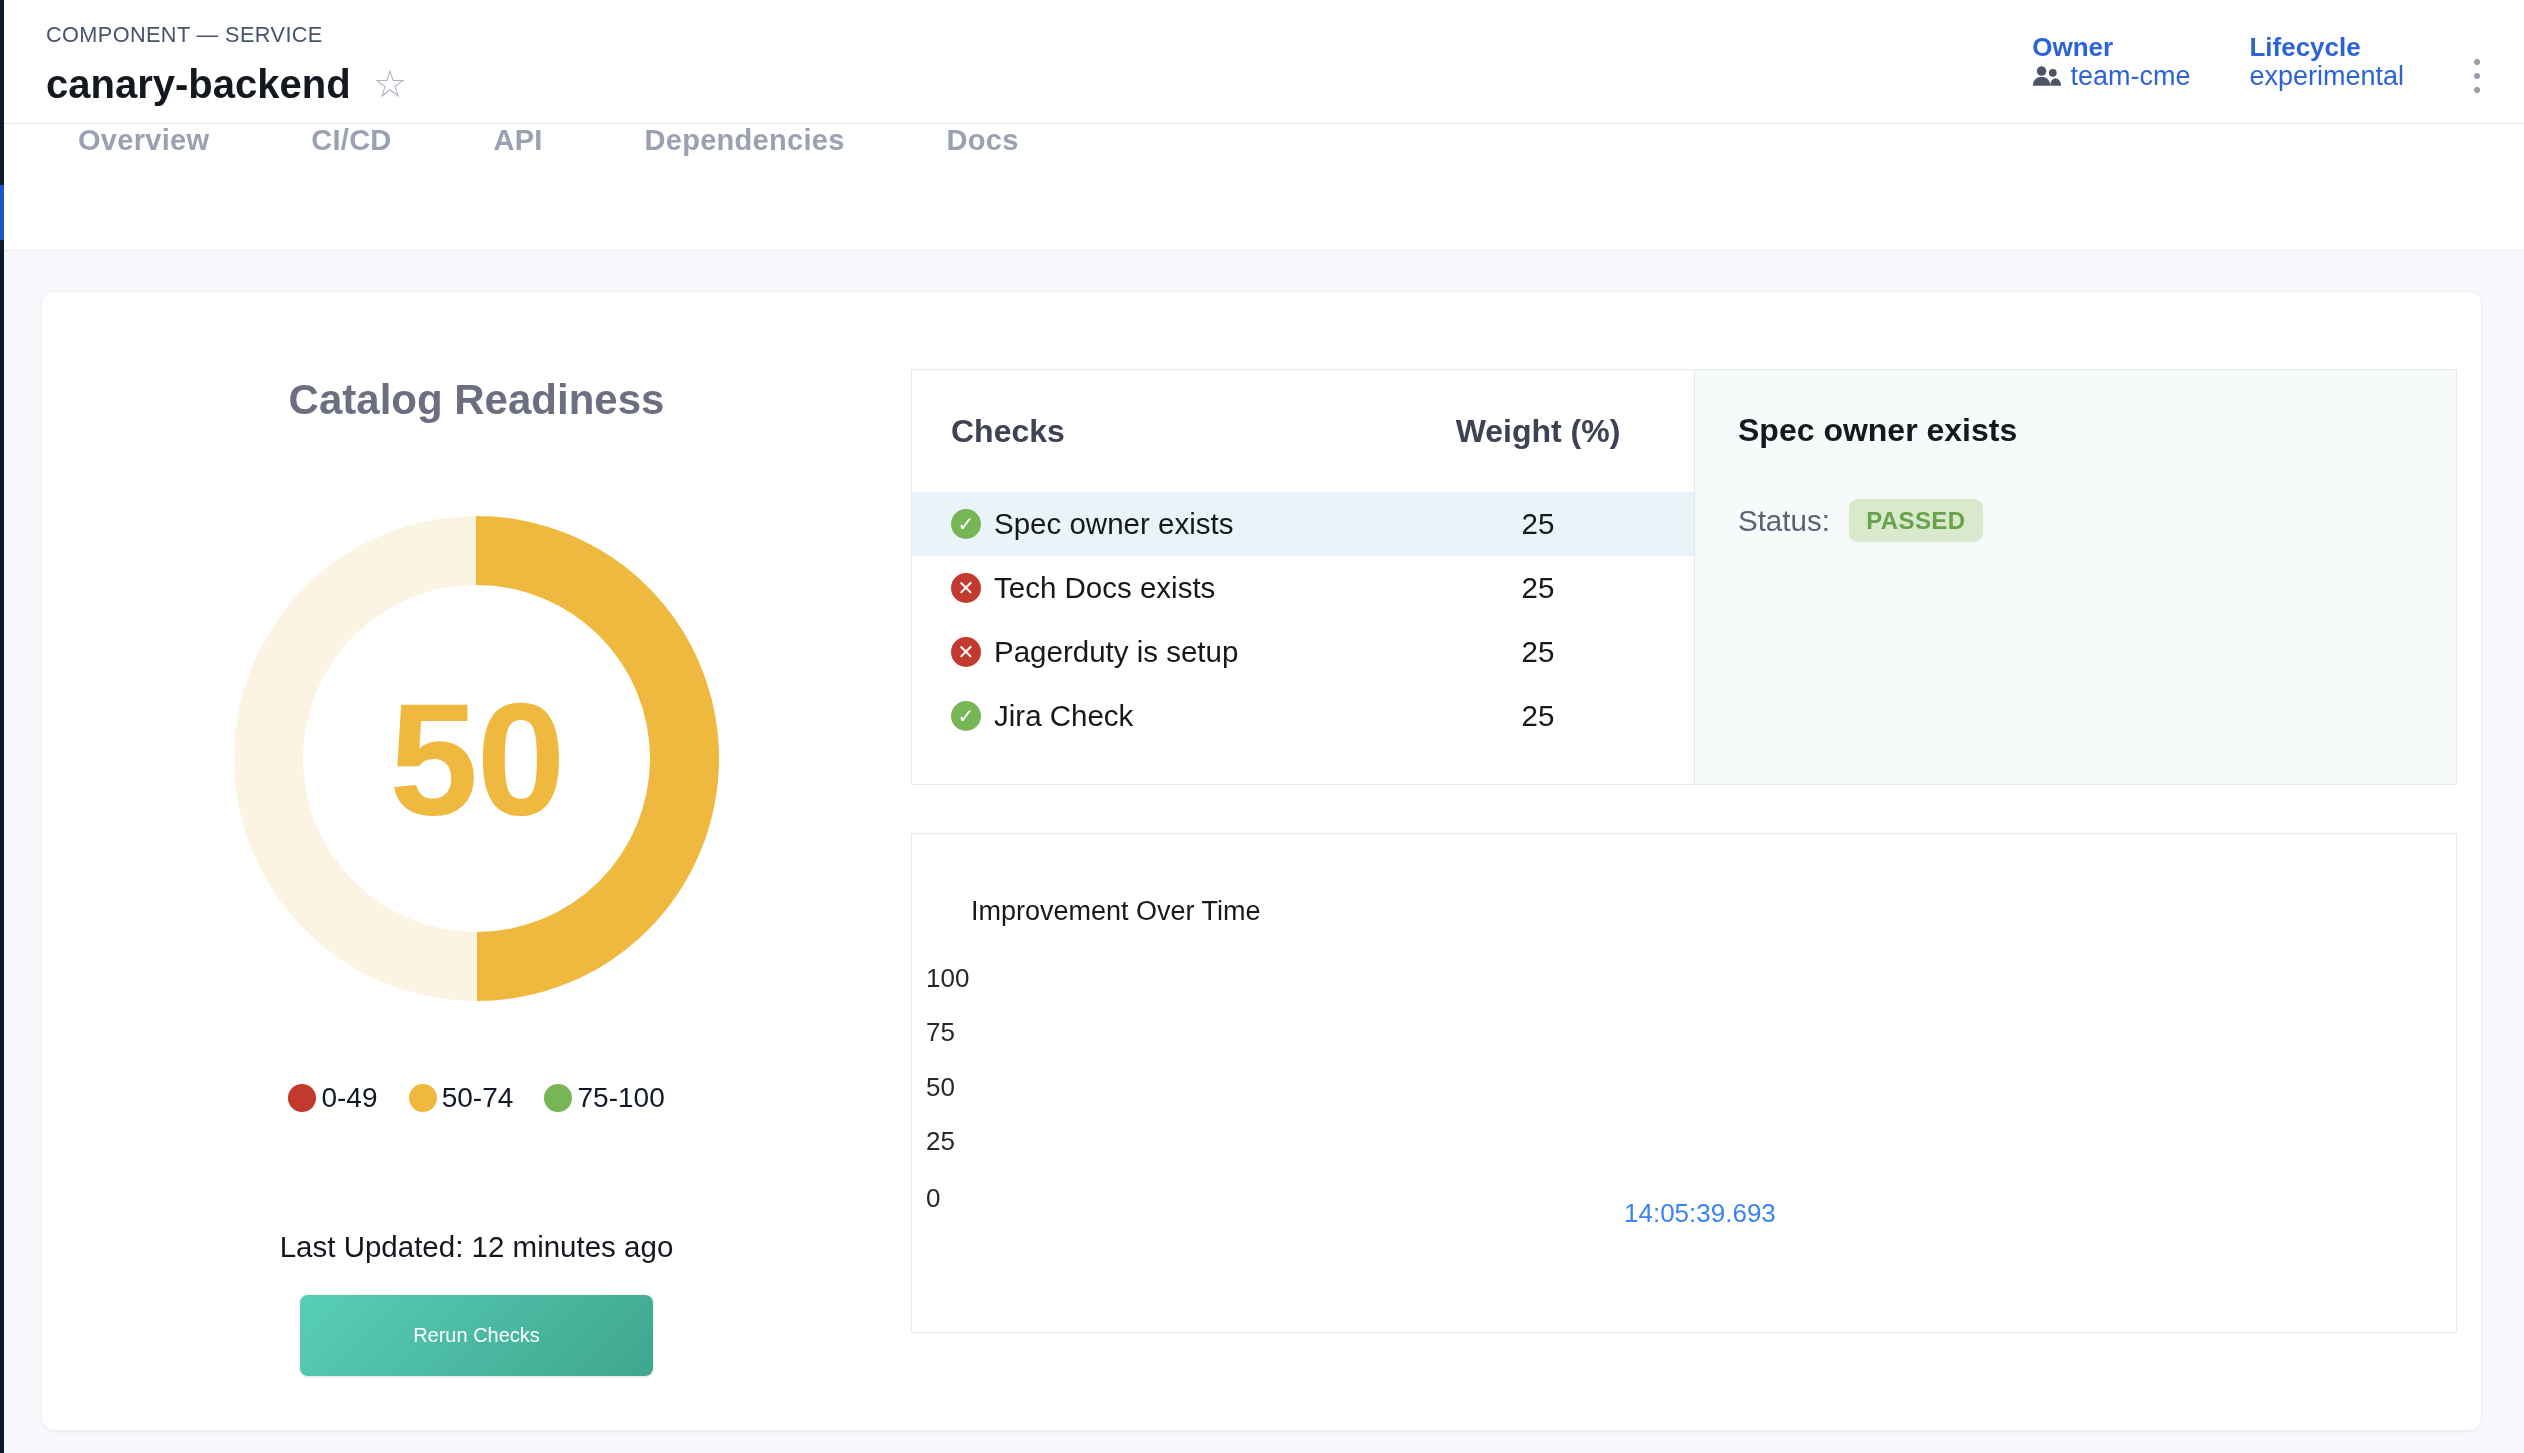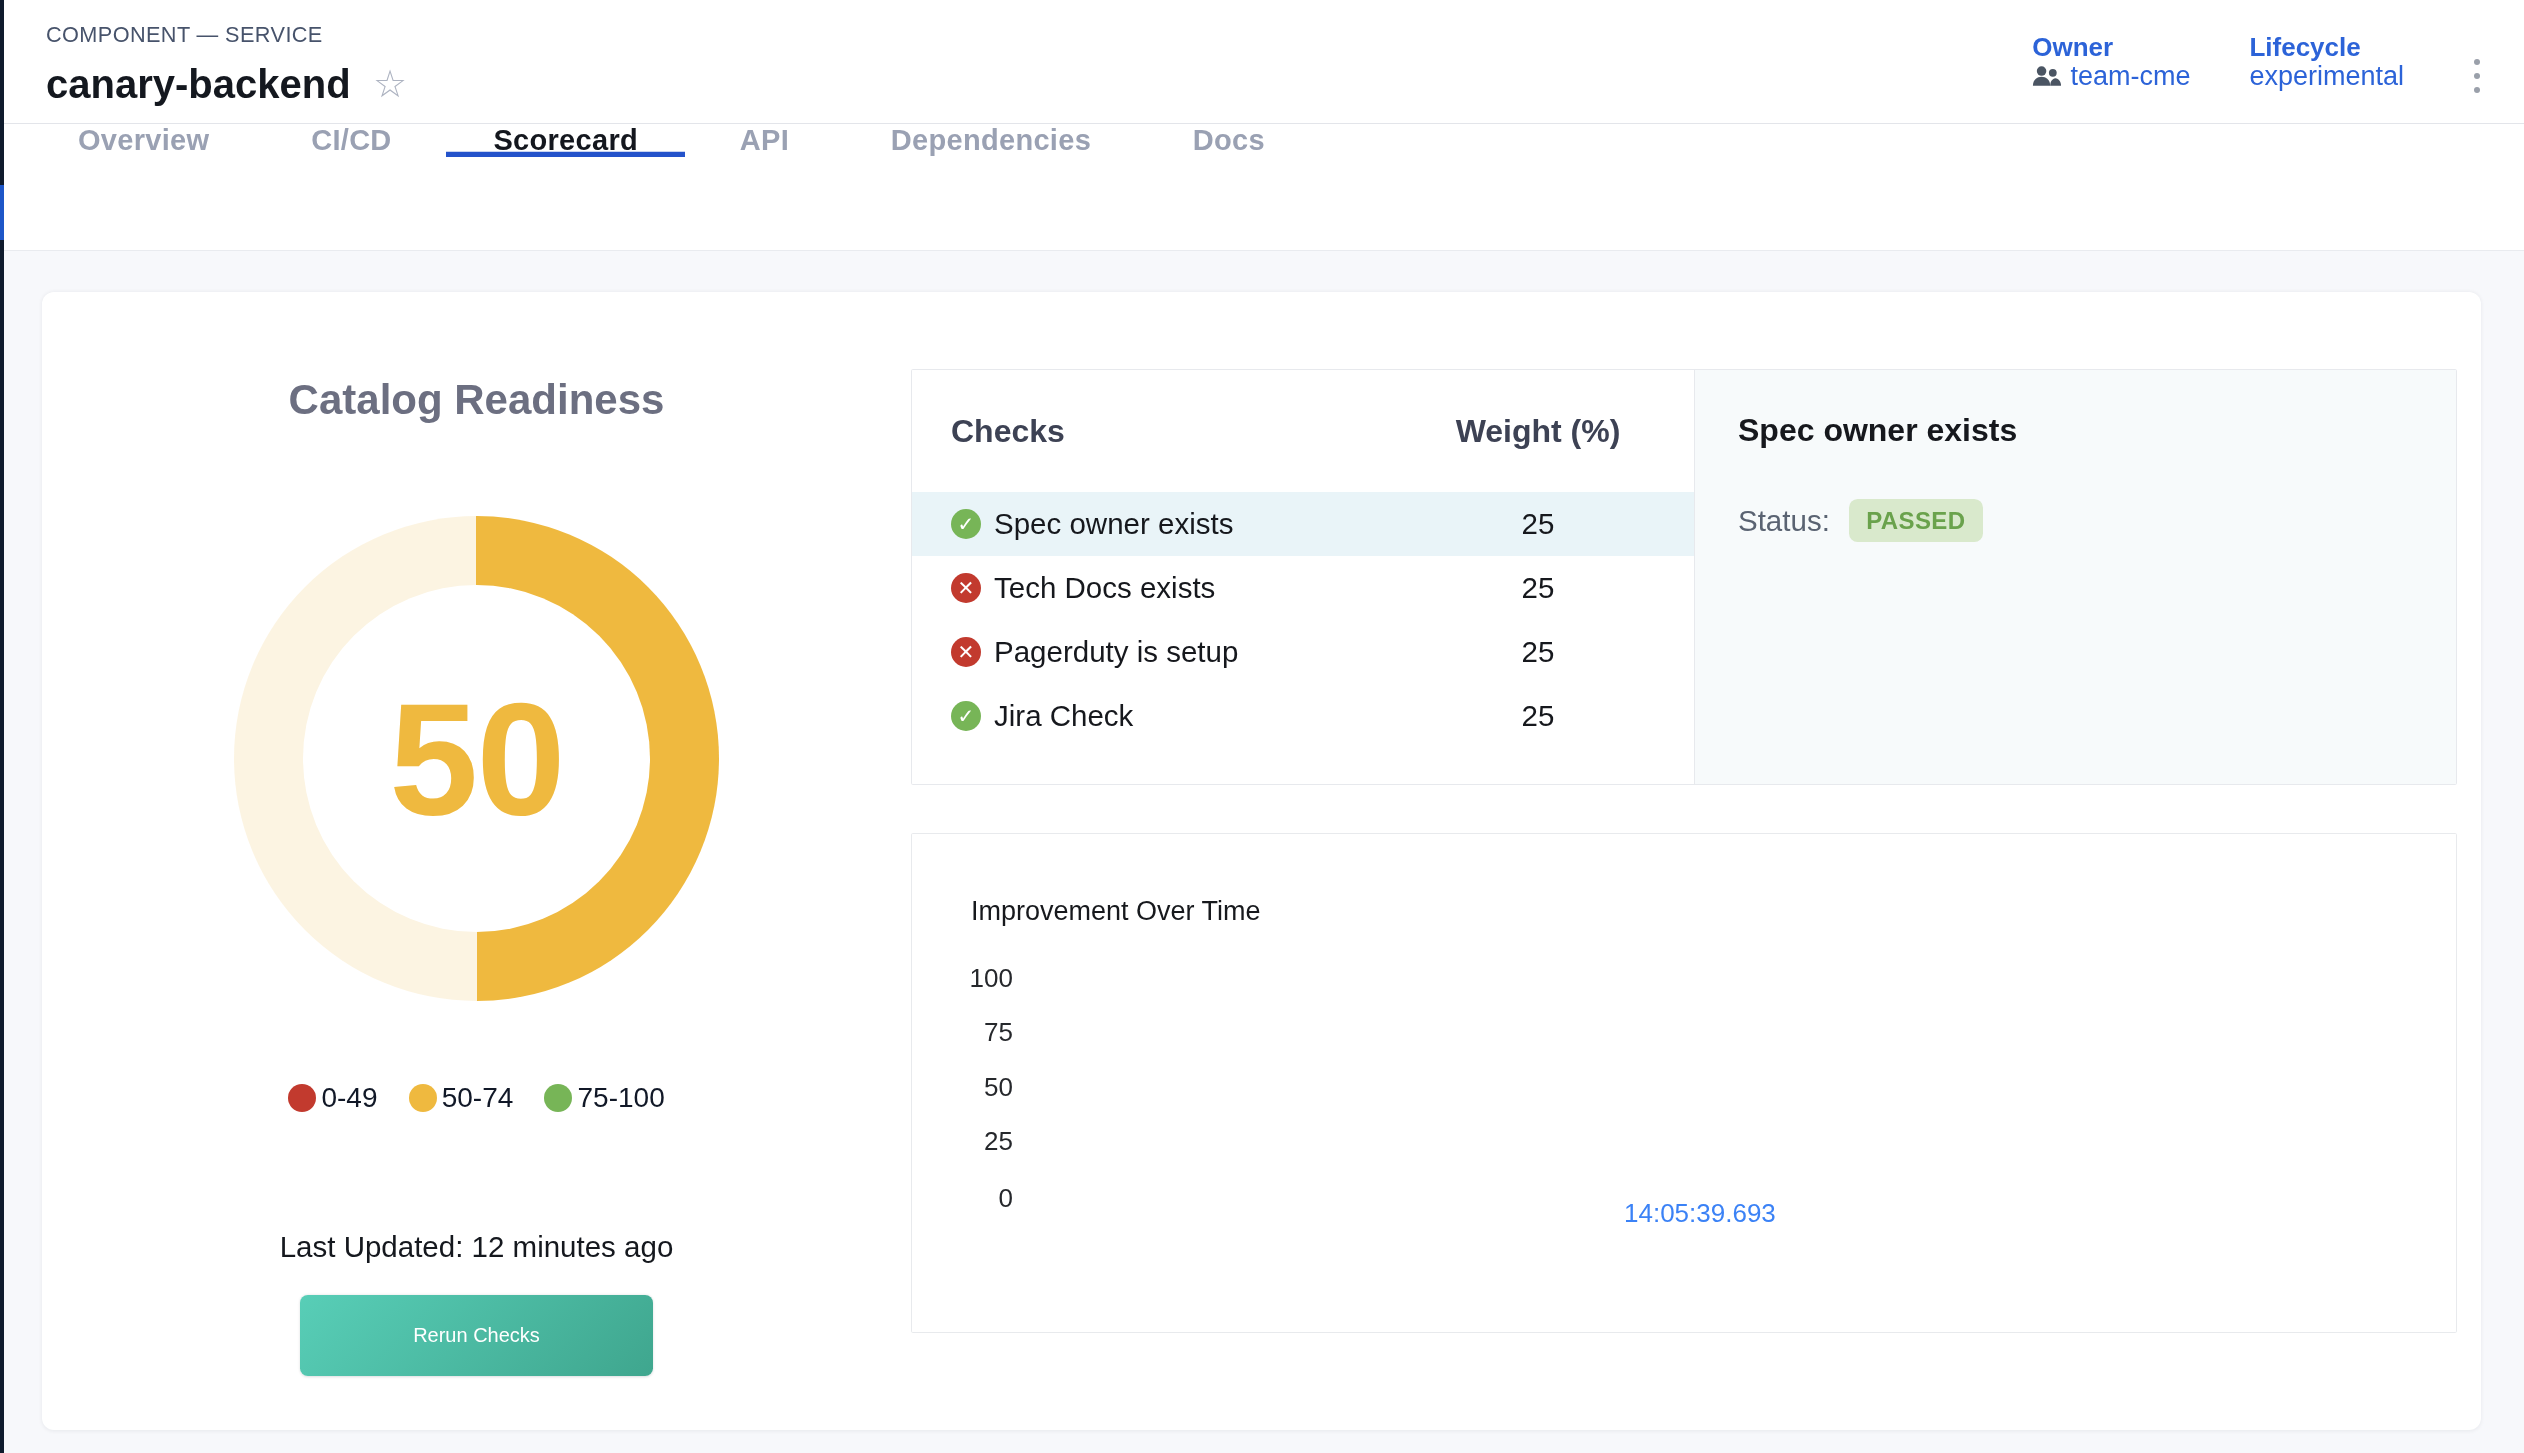--- a/index.html
+++ b/index.html
@@ -89,21 +89,21 @@
   .check-weight{width:208px;margin-right:52px;text-align:center;font-size:29.5px;color:#16181d;}
   .detail-panel{width:762px;background:#f7fafb;border-left:0.9px solid #e7e9ed;padding:40px 43px;}
   .detail-title{font-size:32px;font-weight:700;color:#16181d;line-height:40px;}
   .detail-status-row{margin-top:49px;display:flex;align-items:center;}
   .detail-status-label{font-size:29.5px;color:#5a6372;}
   .passed-badge{margin-left:19px;background:var(--passed-bg);color:var(--passed-text);
     font-size:24px;font-weight:600;letter-spacing:0.4px;padding:9.5px 17.3px;border-radius:8.7px;line-height:1;}
   
   .trend-card{position:relative;margin-top:48px;height:500px;border:0.9px solid #e8eaed;background:#ffffff;border-radius:1.7px;}
   .trend-title{position:absolute;left:59px;top:62px;font-size:27px;font-weight:500;color:#17191d;line-height:31px;}
-  .ytick{position:absolute;left:14px;width:87px;text-align:right;font-size:26px;color:#26282c;line-height:35px;}
+  .ytick{position:absolute;left:14px;width:87px;text-align:left;font-size:26px;color:#26282c;line-height:35px;}
   .ytick.y0{top:127px;}
   .ytick.y1{top:181px;}
   .ytick.y2{top:236px;}
   .ytick.y3{top:290px;}
   .ytick.y4{top:347px;}
   .xtick{position:absolute;left:712px;top:362px;font-size:26px;color:#3b82f6;line-height:35px;}
 </style>
 </head>
 <body>
 
@@ -144,21 +144,20 @@
       <span class="dot"></span>
       <span class="dot"></span>
       <span class="dot"></span>
     </div>
   </div>
 </header>
 
 <nav class="tabs">
   <div class="tab">Overview</div>
   <div class="tab">CI/CD</div>
-  <div class="tab active">Scorecard</div>
   <div class="tab">API</div>
   <div class="tab">Dependencies</div>
   <div class="tab">Docs</div>
 </nav>
 
 <main class="card">
 
   <section class="gauge-col">
     <h2 class="gauge-title">Catalog Readiness</h2>
     <div class="donut">

